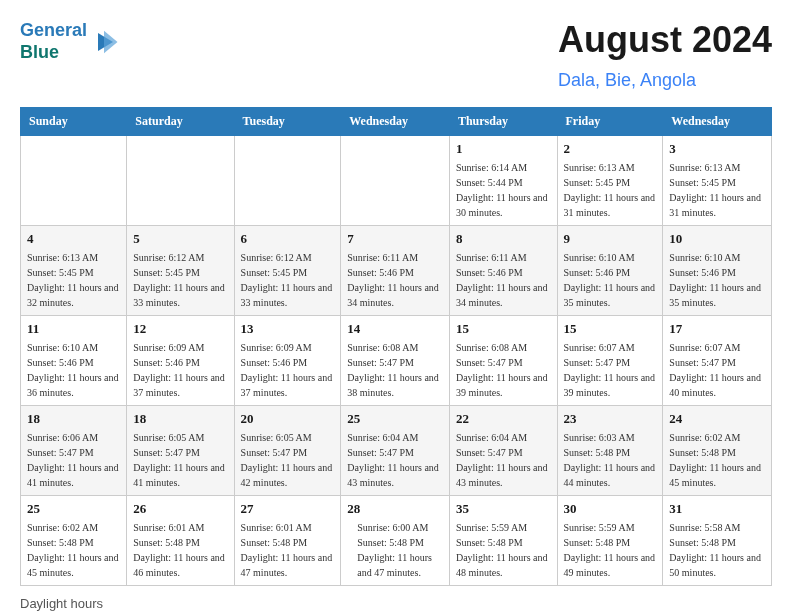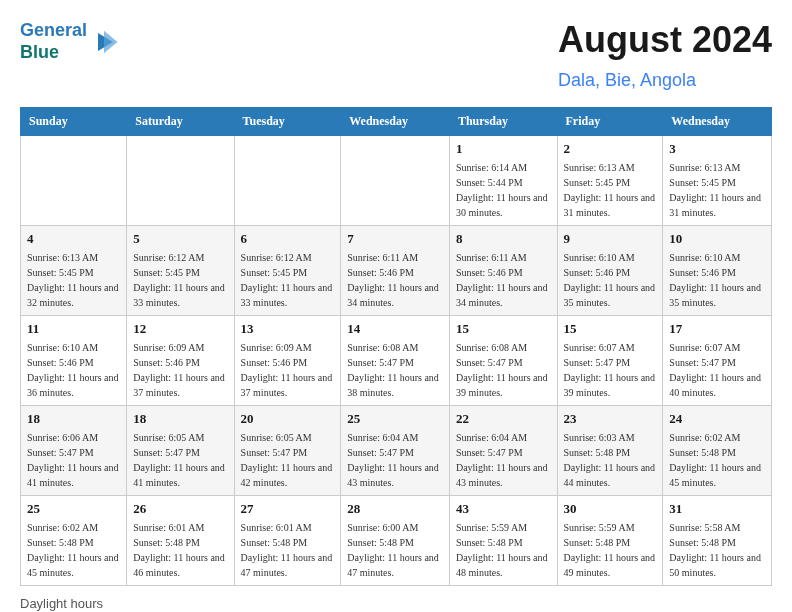--- a/index.html
+++ b/index.html
@@ -305,26 +305,26 @@
 Daylight: 11 hours and 46 minutes.</div>
         </td>
         <td>
           <div class="day-number">27</div>
           <div class="day-info" style="white-space: pre-line;">Sunrise: 6:01 AM
 Sunset: 5:48 PM
 Daylight: 11 hours and 47 minutes.</div>
         </td>
         <td>
           <div class="day-number">28</div>
-          <div class="day-info" style="white-space: pre-line;">Sunrise: 6:00 AM
+          <div class="day-info" style="white-space: pre-line; margin-left: 10px;">Sunrise: 6:00 AM
 Sunset: 5:48 PM
 Daylight: 11 hours and 47 minutes.</div>
         </td>
         <td>
-          <div class="day-number">43</div>
+          <div class="day-number">35</div>
           <div class="day-info" style="white-space: pre-line;">Sunrise: 5:59 AM
 Sunset: 5:48 PM
 Daylight: 11 hours and 48 minutes.</div>
         </td>
         <td>
           <div class="day-number">30</div>
           <div class="day-info" style="white-space: pre-line;">Sunrise: 5:59 AM
 Sunset: 5:48 PM
 Daylight: 11 hours and 49 minutes.</div>
         </td>

